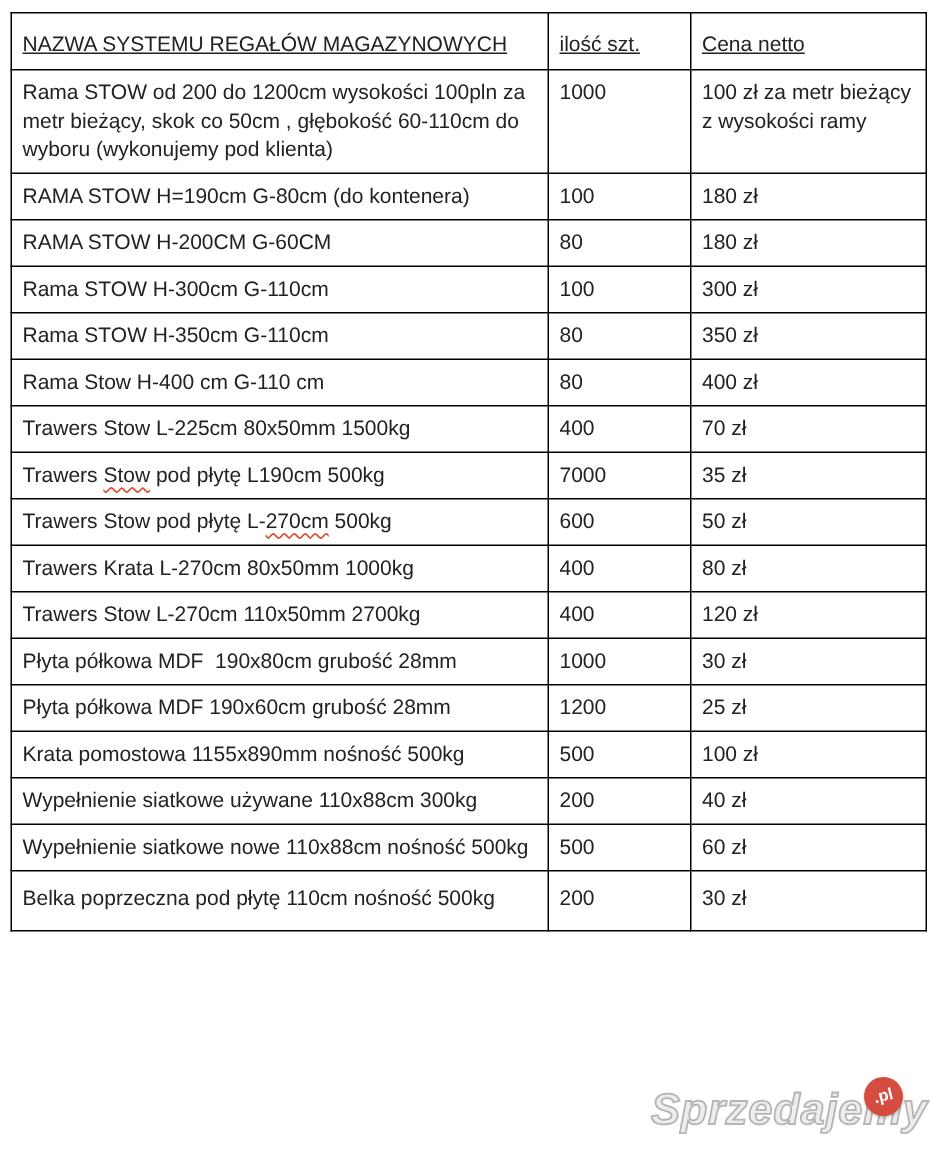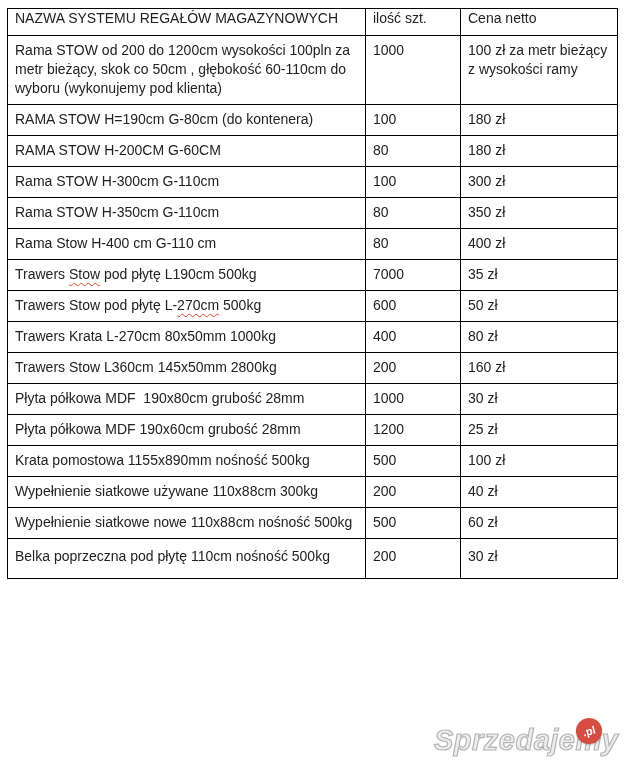--- a/index.html
+++ b/index.html
@@ -26,22 +26,23 @@
     font-weight: 400;
     line-height: 19px;
     color: #222222;
     text-align: left;
     vertical-align: top;
     white-space: pre-wrap;
     word-wrap: break-word;
     background: #ffffff;
   }
   .price-table thead th {
-    padding-top: 0;
+    padding-top: 11px;
     padding-bottom: 7px;
+    text-decoration: underline;
   }
   .price-table thead th:first-child { white-space: nowrap; overflow: hidden; }
   .price-table tbody tr:last-child td {
     padding-top: 8px;
     padding-bottom: 12px;
     margin-top: 28px;
   }
   .misspell {
     text-decoration-line: underline;
     text-decoration-style: wavy;
@@ -129,38 +130,43 @@
           <td>Rama STOW H-350cm G-110cm</td>
           <td>80</td>
           <td>350 zł</td>
         </tr>
         <tr>
           <td>Rama Stow H-400 cm G-110 cm</td>
           <td>80</td>
           <td>400 zł</td>
         </tr>
         <tr>
+          <td>Trawers Stow L-225cm 80x50mm 1500kg</td>
+          <td>400</td>
+          <td>70 zł</td>
+        </tr>
+        <tr>
           <td>Trawers <span class="misspell">Stow</span> pod płytę L190cm 500kg</td>
           <td>7000</td>
           <td>35 zł</td>
         </tr>
         <tr>
           <td>Trawers Stow pod płytę L-<span class="misspell">270cm</span> 500kg</td>
           <td>600</td>
           <td>50 zł</td>
         </tr>
         <tr>
           <td>Trawers Krata L-270cm 80x50mm 1000kg</td>
           <td>400</td>
           <td>80 zł</td>
         </tr>
         <tr>
-          <td>Trawers Stow L360cm 145x50mm 2800kg</td>
-          <td>200</td>
-          <td>160 zł</td>
+          <td>Trawers Stow L-270cm 110x50mm 2700kg</td>
+          <td>400</td>
+          <td>120 zł</td>
         </tr>
         <tr>
           <td>Płyta półkowa MDF  190x80cm grubość 28mm</td>
           <td>1000</td>
           <td>30 zł</td>
         </tr>
         <tr>
           <td>Płyta półkowa MDF 190x60cm grubość 28mm</td>
           <td>1200</td>
           <td>25 zł</td>

